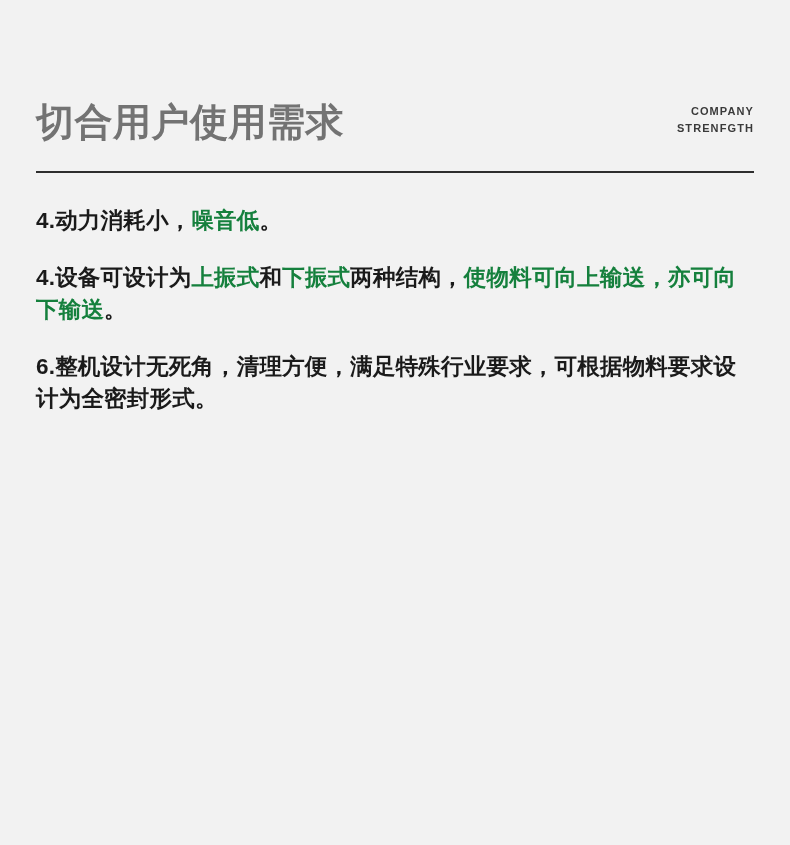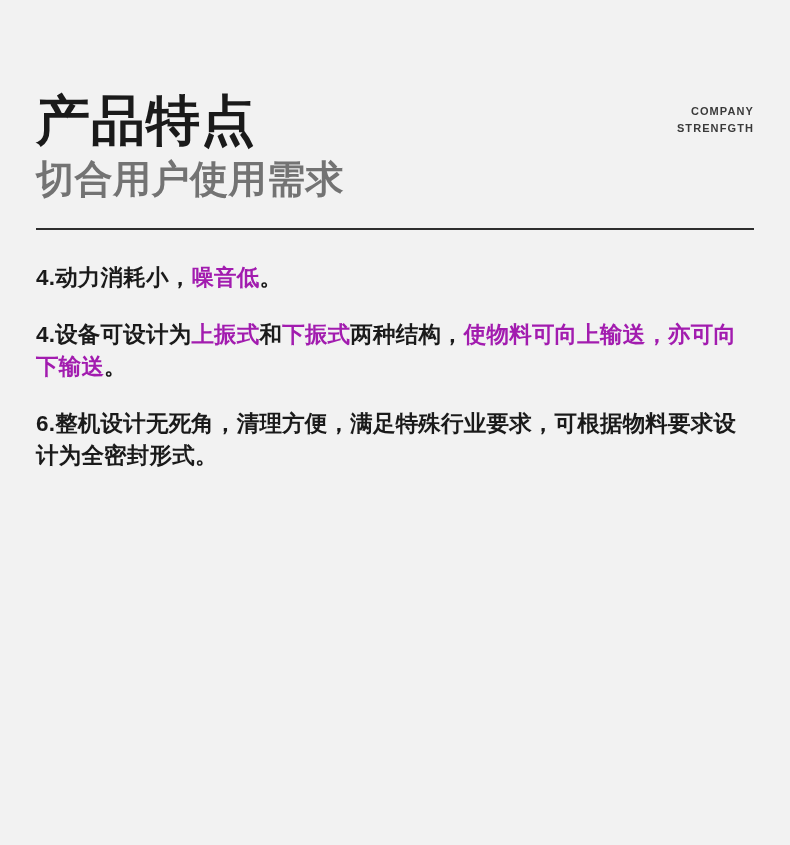--- a/index.html
+++ b/index.html
@@ -64,35 +64,34 @@
     font-weight: bold;
     line-height: 1.42;
     letter-spacing: 0.2px;
     margin-bottom: 25px;
     color: #1a1a1a;
   }
   .feature:last-child {
     margin-bottom: 6px;
   }
   .hl {
-    color: #a21caf;
+    color: #15803d;
   }
 </style>
 </head>
 <body>
 
 <div class="page">
 
   <div class="corner-label">
     <div>COMPANY</div>
     <div>STRENFGTH</div>
   </div>
 
   <div class="title-block">
-    <h1 class="title-main">产品特点</h1>
     <h2 class="title-sub">切合用户使用需求</h2>
   </div>
 
   <div class="divider"></div>
 
   <div class="features">
       <p class="feature"><span>4.动力消耗小，</span><span class="hl">噪音低</span><span>。</span></p>
       <p class="feature"><span>4.设备可设计为</span><span class="hl">上振式</span><span>和</span><span class="hl">下振式</span><span>两种结构，</span><span class="hl">使物料可向上输送，亦可向下输送</span><span>。</span></p>
       <p class="feature"><span>6.整机设计无死角，清理方便，满足特殊行业要求，可根据物料要求设计为全密封形式。</span></p>
     </div>

